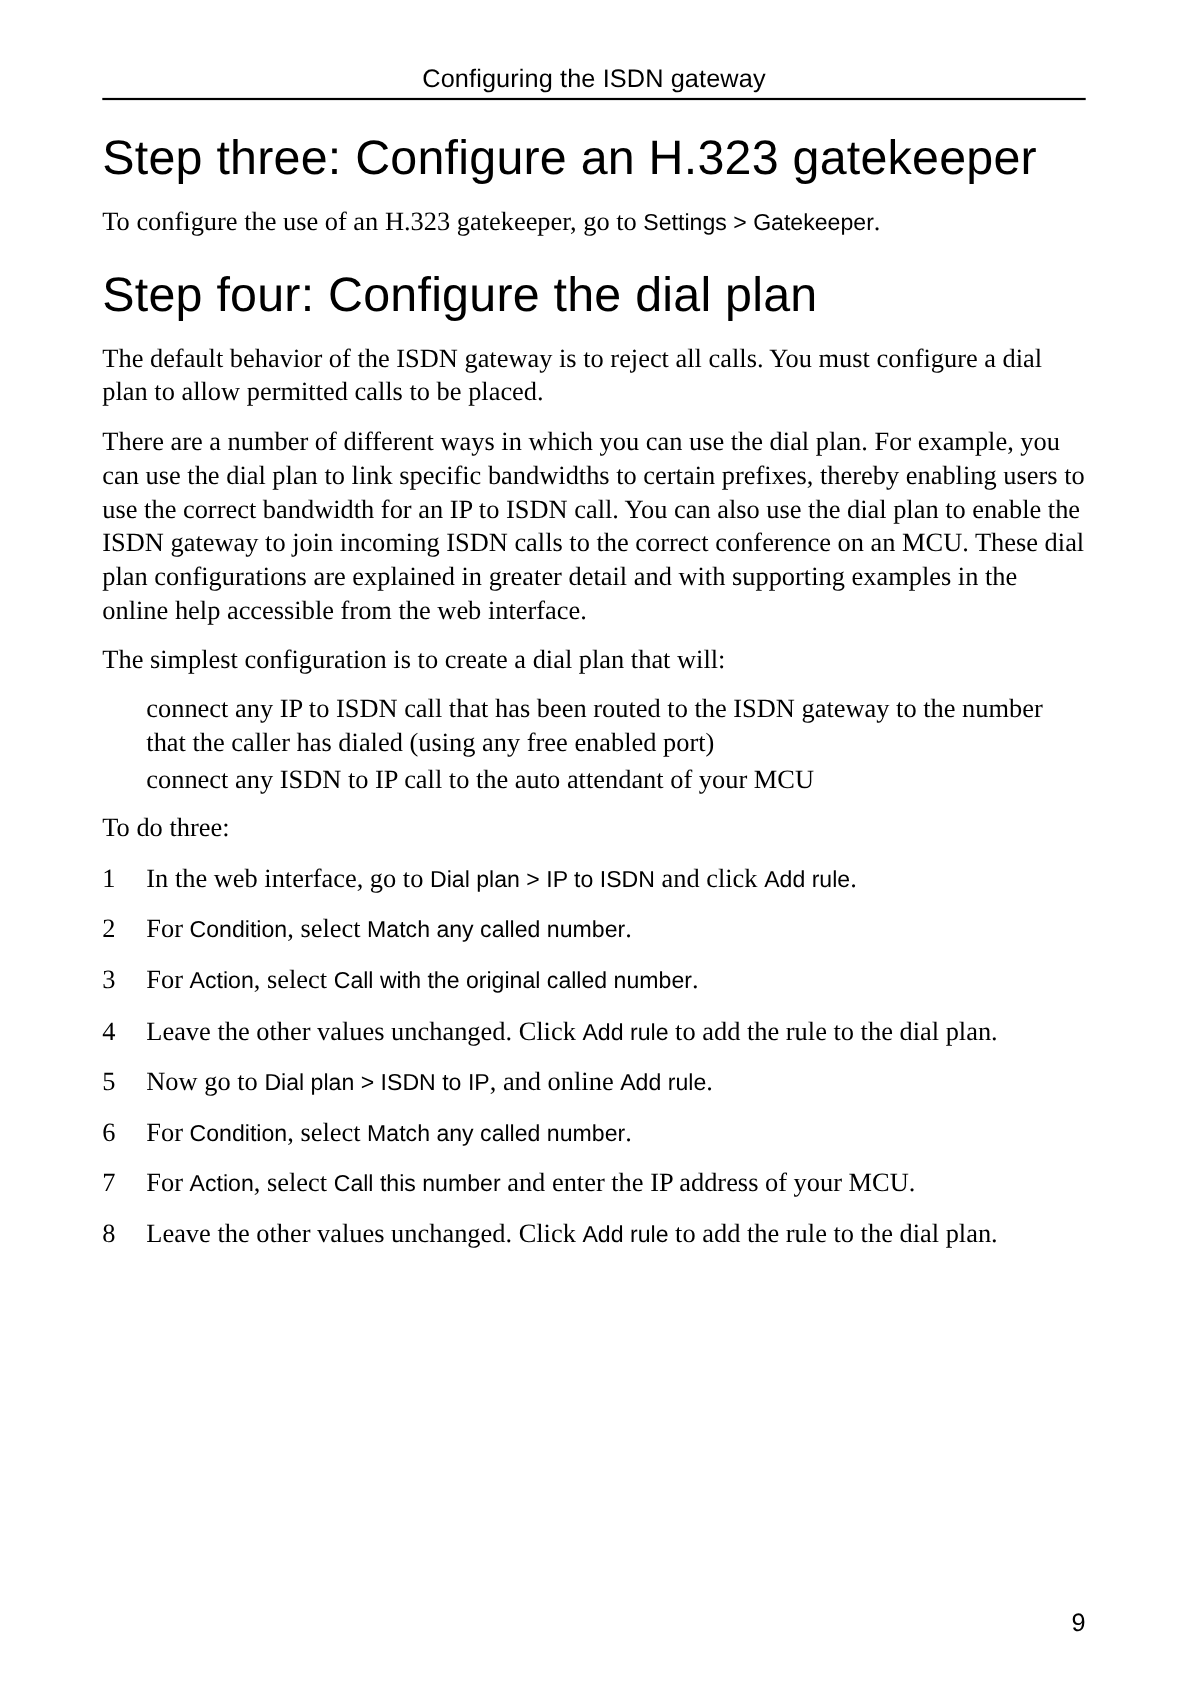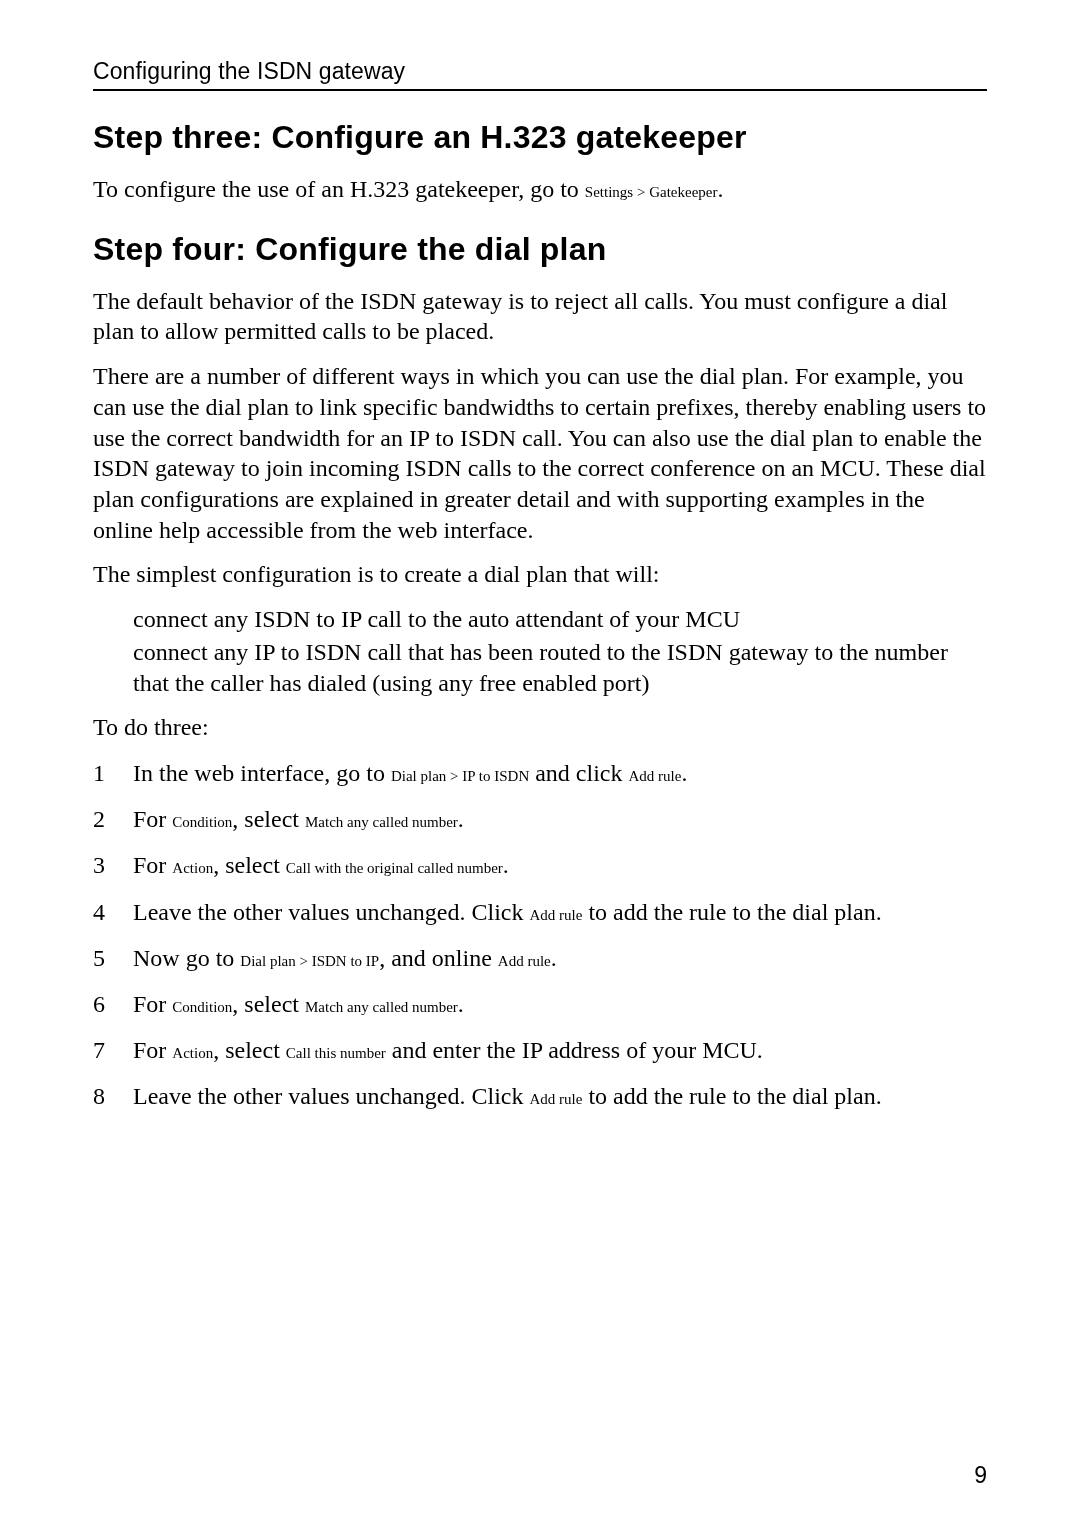--- a/index.html
+++ b/index.html
@@ -11,46 +11,46 @@
   .page {
     box-sizing: border-box;
     width: 1080px;
     min-height: 1529px;
     padding: 58px 93px 20px 93px;
     position: relative;
     font-family: Georgia, "Times New Roman", serif;
     color: #000;
   }
   .running-header {
-    text-align: left;
+    text-align: center;
     font-family: Arial, Helvetica, sans-serif;
     font-size: 23px;
     letter-spacing: 0.1px;
     padding-bottom: 4px;
   }
   .rule {
     border: none;
     border-top: 2px solid #000;
     margin: 0 0 28px 0;
   }
   h2 {
     font-family: Arial, Helvetica, sans-serif;
-    font-weight: 700;
-    font-size: 32px;
+    font-weight: 400;
+    font-size: 44px;
     margin: 26px 0 18px 0;
     letter-spacing: 0.2px;
   }
   p.body {
     font-size: 24px;
     line-height: 1.28;
     margin: 0 0 14px 0;
   }
   .ui {
-    font-family: Liberation Serif, serif;
-    font-size: 15px;
+    font-family: Liberation Sans, sans-serif;
+    font-size: 21px;
   }
   .indent-block {
     margin: 0 0 14px 40px;
   }
   .indent-block p {
     font-size: 24px;
     line-height: 1.28;
     margin: 0 0 2px 0;
   }
   ol.steps {
@@ -101,22 +101,22 @@
 
   <h2>Step four: Configure the dial plan</h2>
 
   <p class="body">The default behavior of the ISDN gateway is to reject all calls. You must configure a dial plan to allow permitted calls to be placed.</p>
 
   <p class="body">There are a number of different ways in which you can use the dial plan. For example, you can use the dial plan to link specific bandwidths to certain prefixes, thereby enabling users to use the correct bandwidth for an IP to ISDN call. You can also use the dial plan to enable the ISDN gateway to join incoming ISDN calls to the correct conference on an MCU. These dial plan configurations are explained in greater detail and with supporting examples in the online help accessible from the web interface.</p>
 
   <p class="body">The simplest configuration is to create a dial plan that will:</p>
 
   <div class="indent-block">
+    <p>connect any IP to ISDN call that has been routed to the ISDN gateway to the number that the caller has dialed (using any free enabled port)</p>
     <p>connect any ISDN to IP call to the auto attendant of your MCU</p>
-    <p>connect any IP to ISDN call that has been routed to the ISDN gateway to the number that the caller has dialed (using any free enabled port)</p>
   </div>
 
   <p class="body">To do three:</p>
 
   <ol class="steps">
     <li>
       <span>In the web interface, go to </span><span class="ui">Dial plan &gt; IP to ISDN</span><span> and click </span><span class="ui">Add rule</span><span>.</span>
     </li>
     <li>
       <span>For </span><span class="ui">Condition</span><span>, select </span><span class="ui">Match any called number</span><span>.</span>

